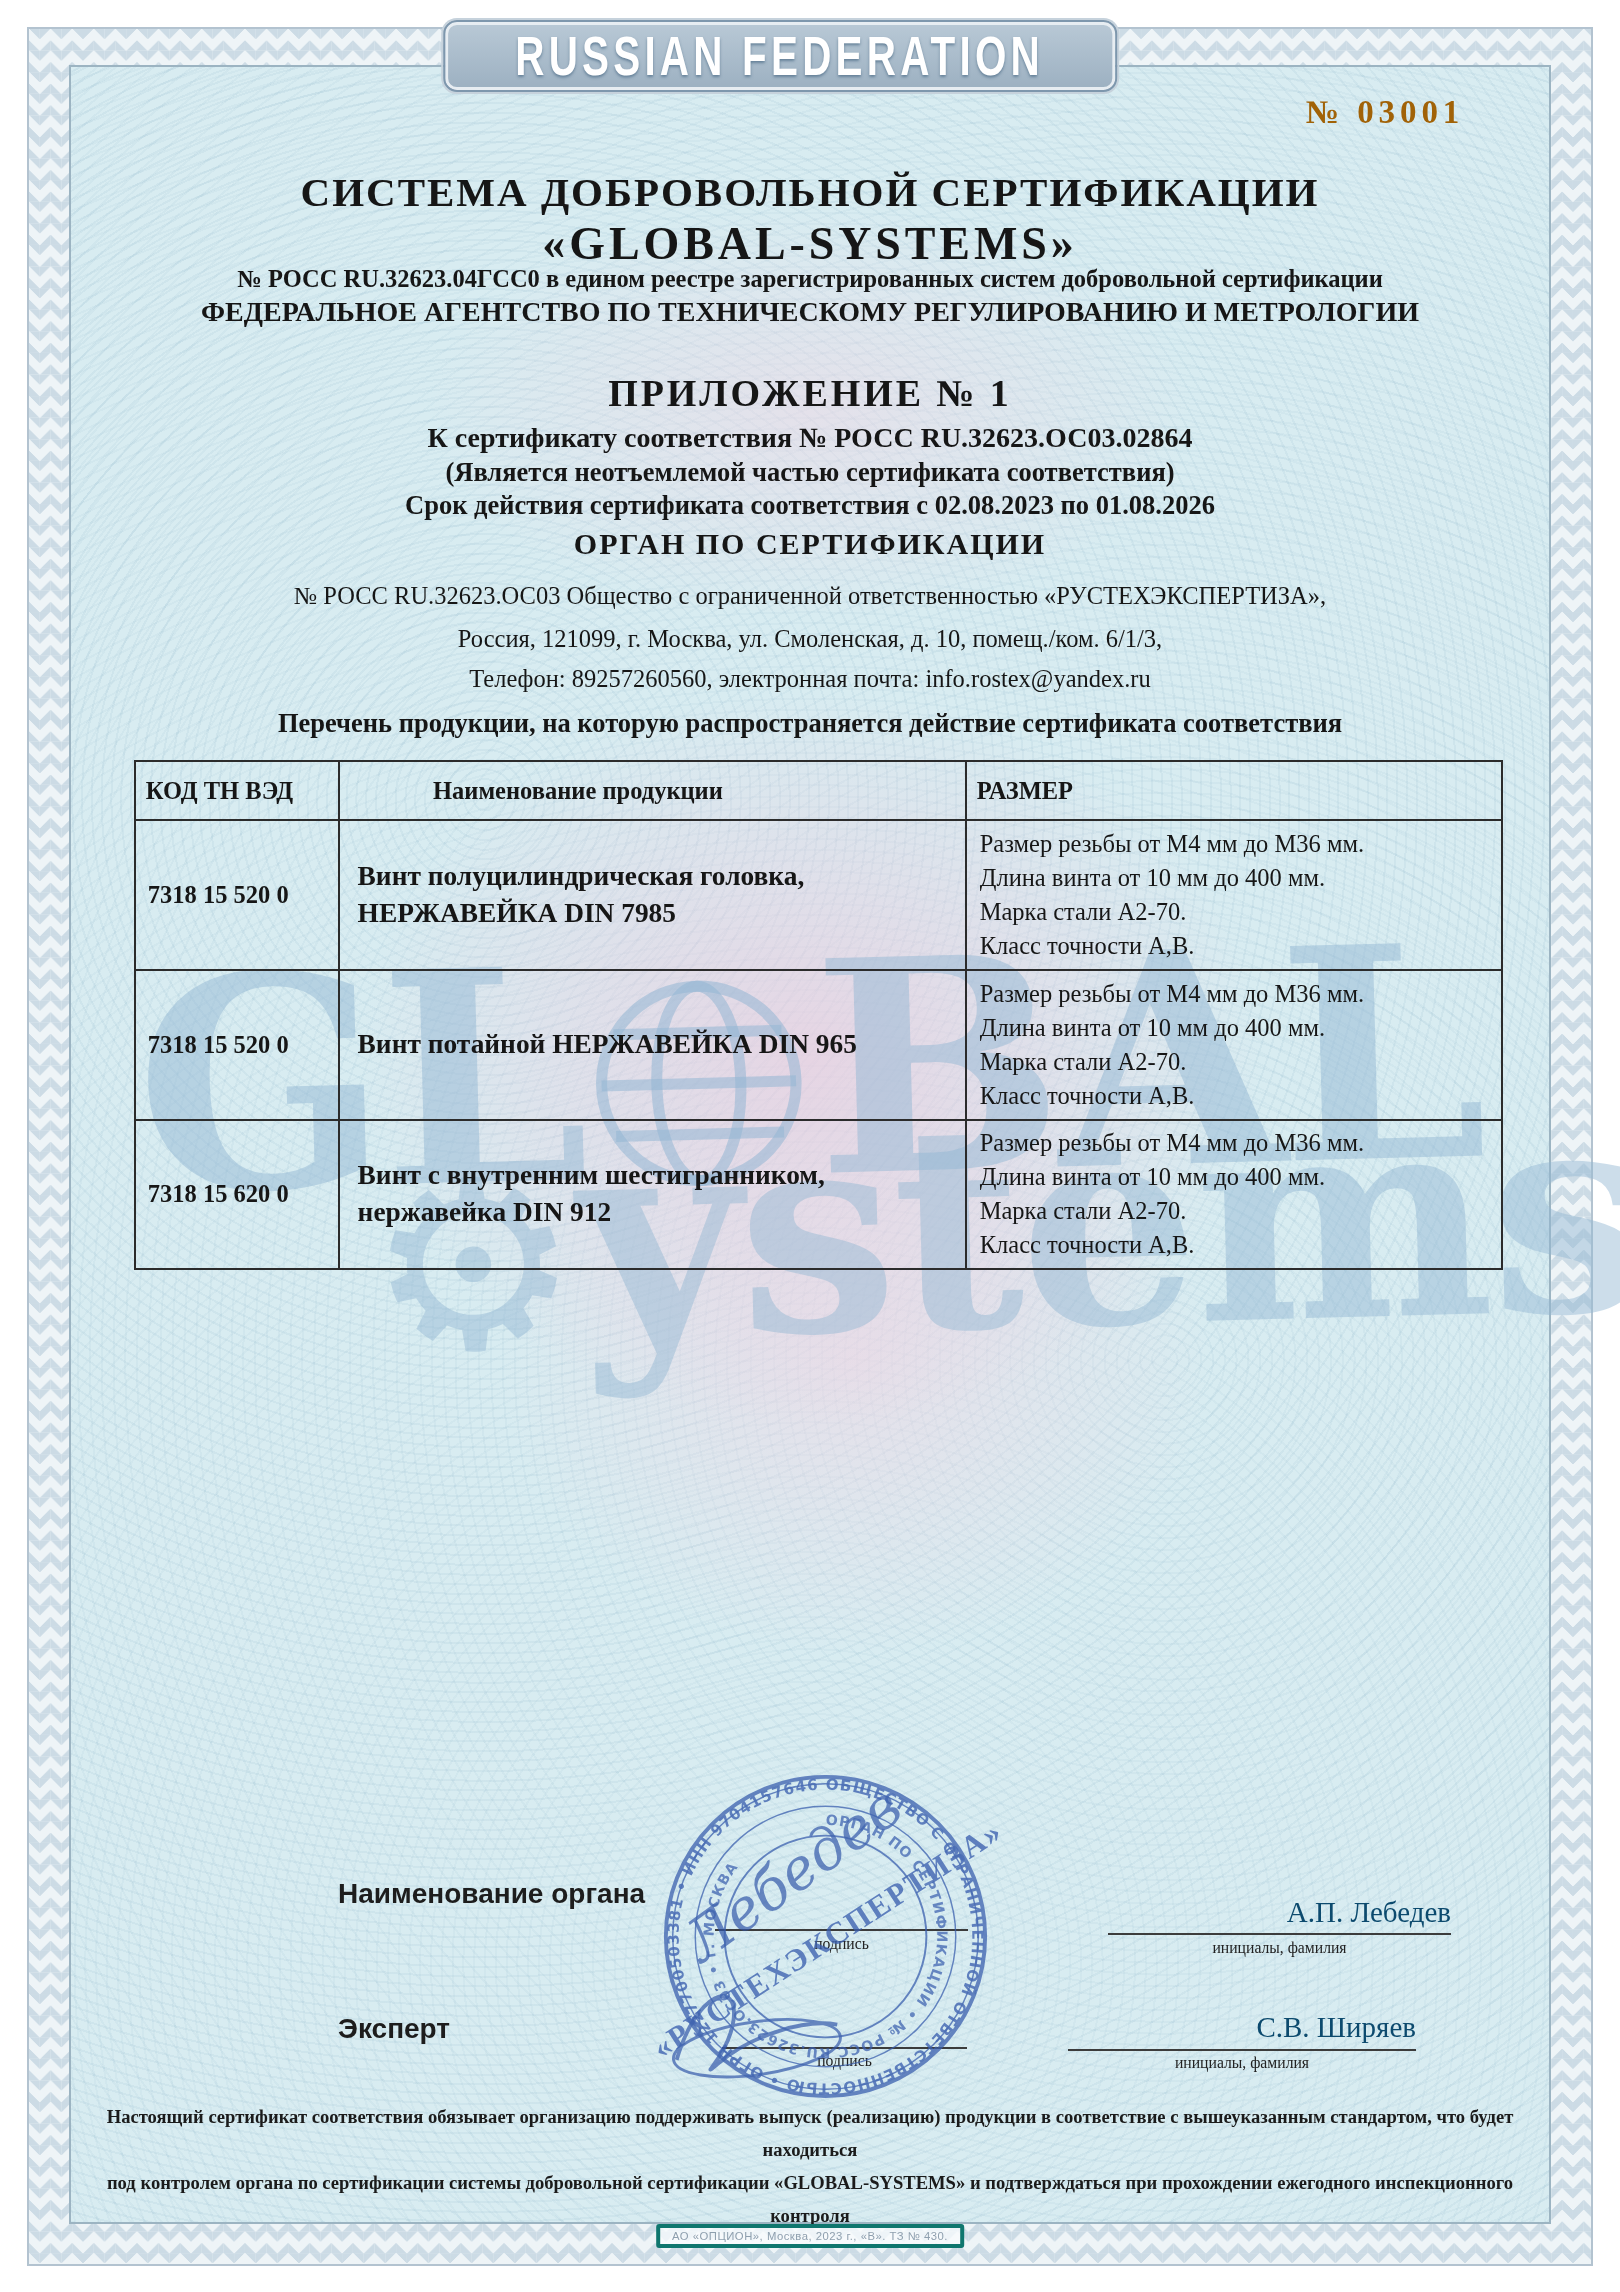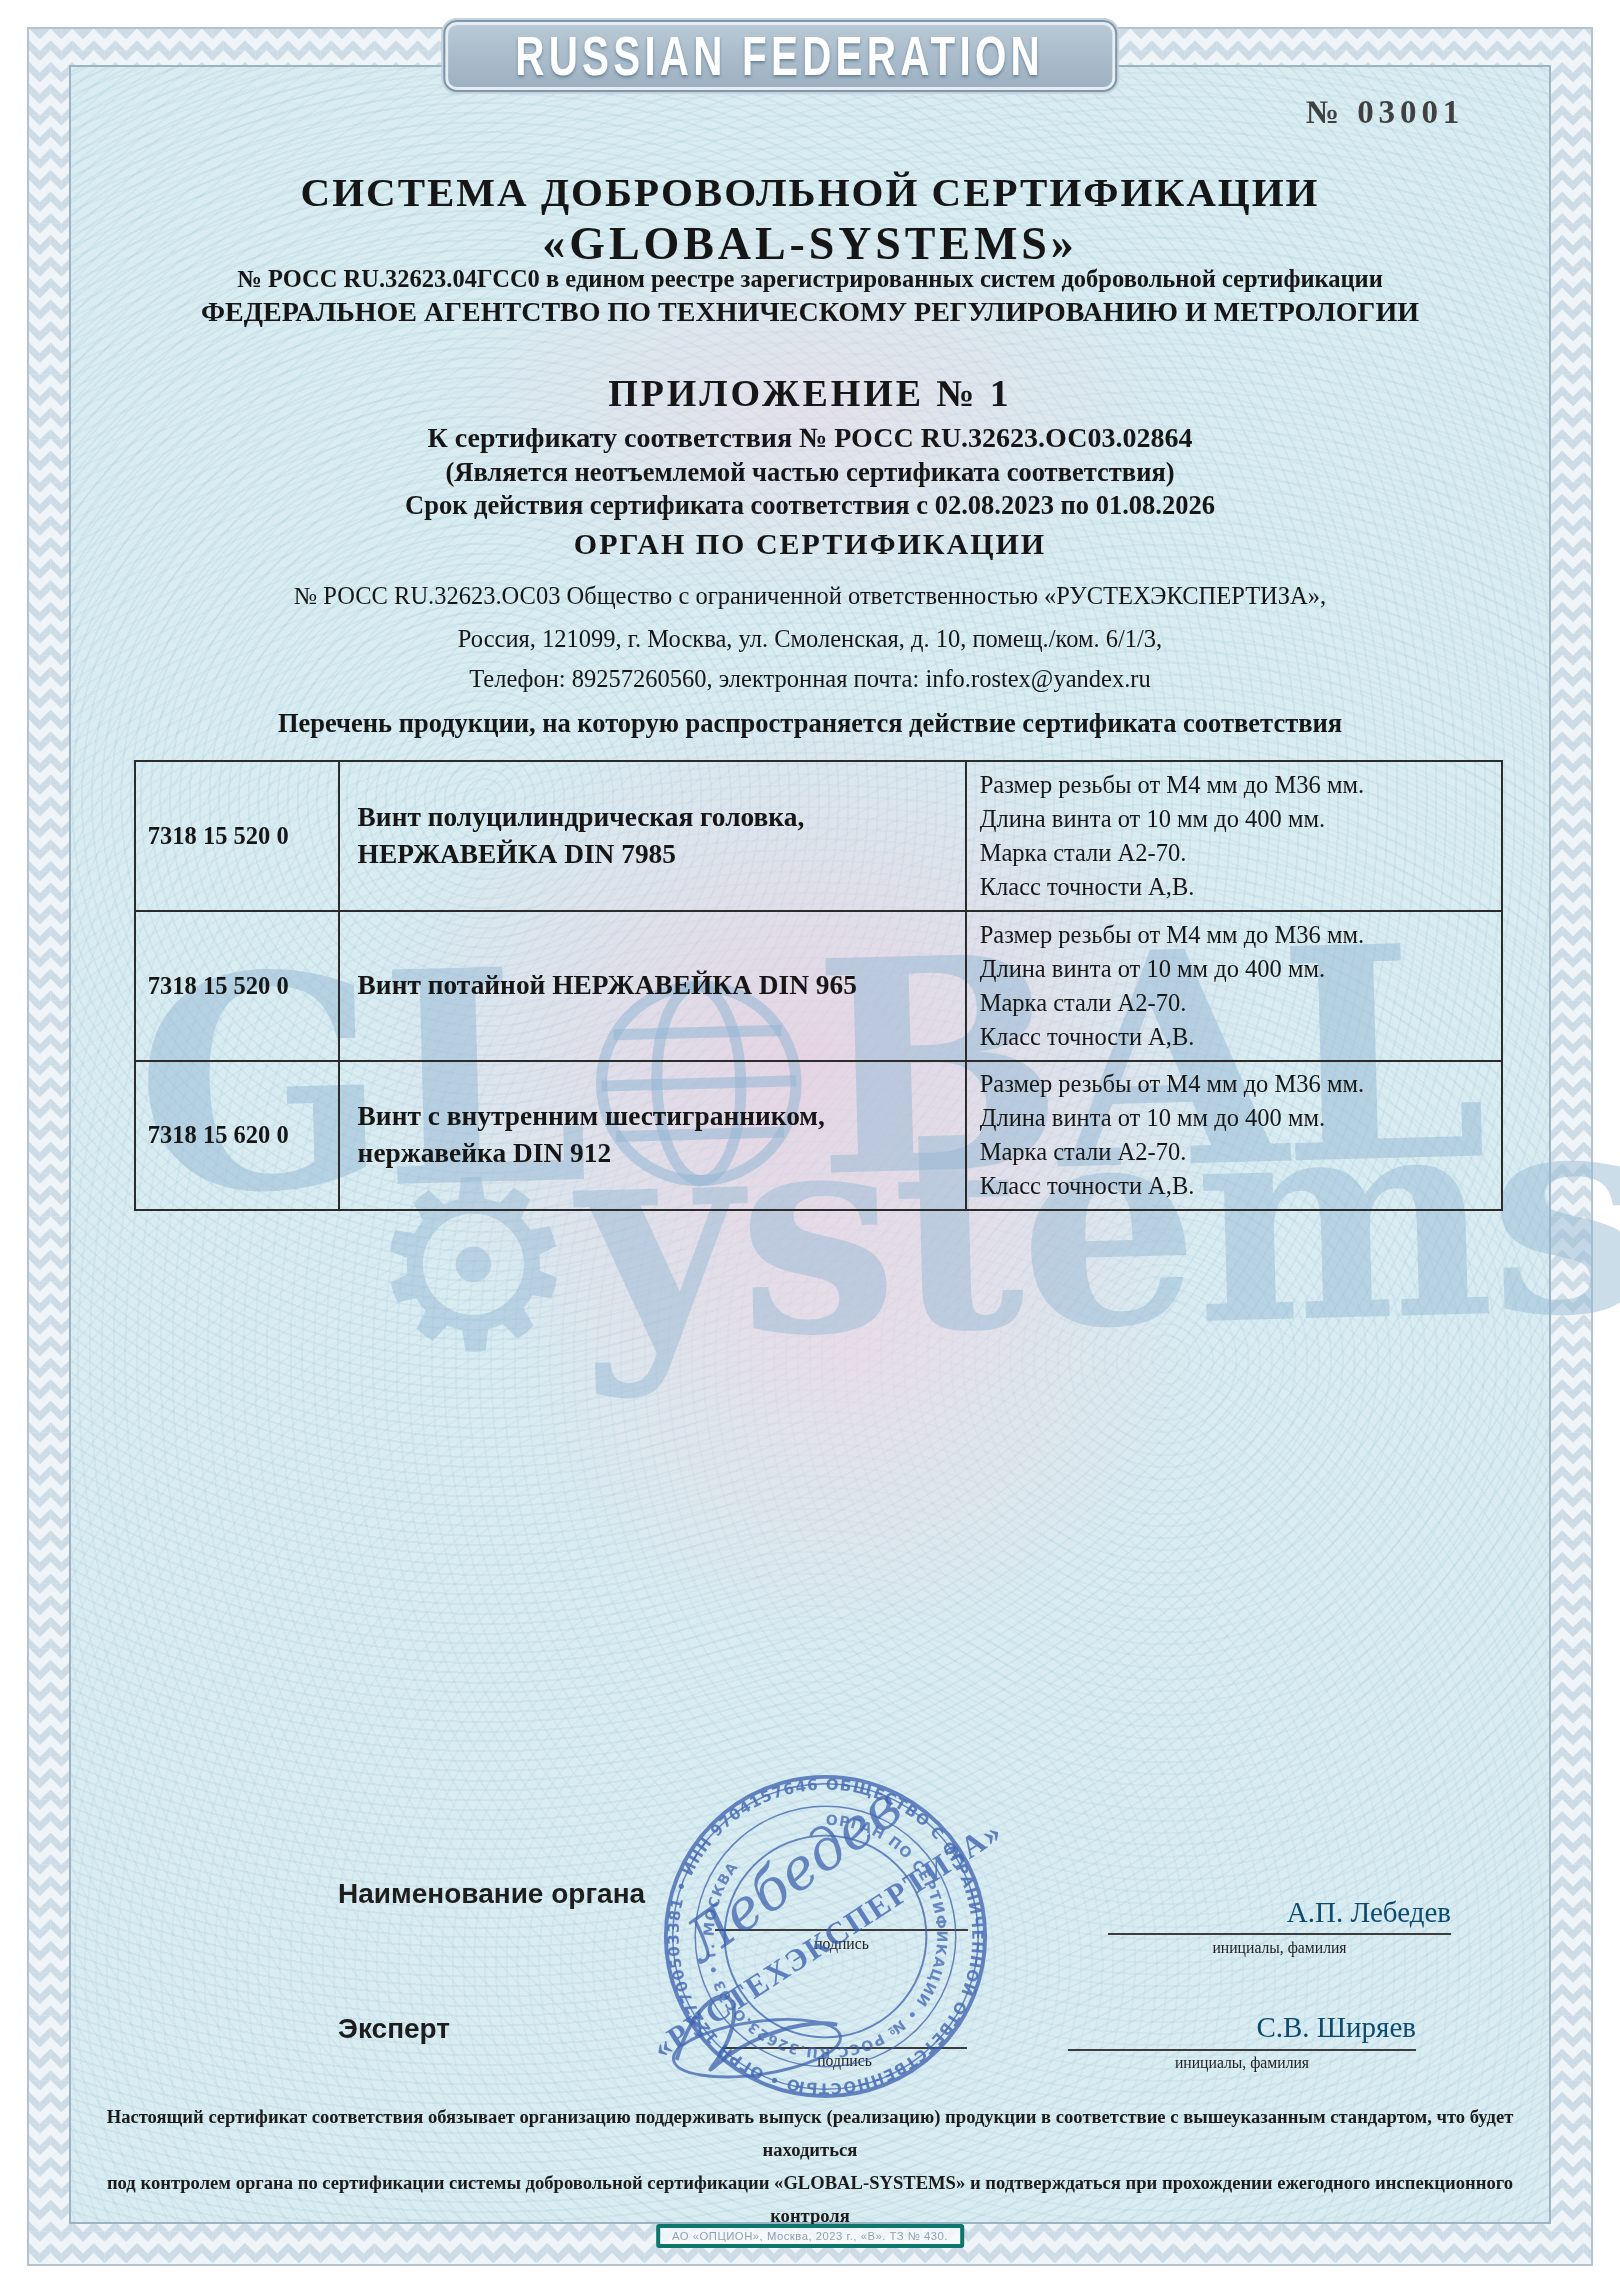--- a/index.html
+++ b/index.html
@@ -37,21 +37,21 @@
   }
   .banner span{
     display:inline-block;font-family:"Liberation Sans","DejaVu Sans",sans-serif;
     font-weight:bold;font-size:47px;letter-spacing:4.9px;color:#ffffff;
     text-shadow:0 2px 2.9px rgba(90,120,145,.85);transform:scale(.86,1.18);
   }
   
   .cline{position:absolute;left:83px;right:83px;text-align:center;z-index:4;line-height:1.15;}
   .doc-number{
     position:absolute;top:94px;left:1306px;z-index:5;
-    font-size:33px;font-weight:bold;letter-spacing:4.9px;color:#404040;
+    font-size:33px;font-weight:bold;letter-spacing:4.9px;color:#a16207;
   }
   .t-title1{top:169px;font-size:41px;font-weight:bold;letter-spacing:2px;}
   .t-title2{top:218px;font-size:46px;font-weight:bold;letter-spacing:3.9px;}
   .t-registry{top:265px;font-size:24.5px;font-weight:bold;}
   .t-agency{top:296px;font-size:28px;font-weight:bold;}
   .t-annex{top:372px;font-size:38px;font-weight:bold;letter-spacing:2.9px;}
   .t-cert{top:422px;font-size:28px;font-weight:bold;}
   .t-note{top:457px;font-size:26.5px;font-weight:bold;}
   .t-validity{top:490px;font-size:26.5px;font-weight:bold;}
   .t-organ{top:527px;font-size:30px;font-weight:bold;letter-spacing:2px;}
@@ -153,20 +153,25 @@
 
   <div class="cline t-perechen">Перечень продукции, на которую распространяется действие сертификата соответствия</div>
 
   <table class="ptable">
     <colgroup>
         <col style="width:204px">
         <col style="width:627px">
         <col style="width:536px">
       </colgroup>
     <tbody>
+        <tr style="height:59px">
+      <th>КОД ТН ВЭД</th>
+      <th class="h-name">Наименование продукции</th>
+      <th>РАЗМЕР</th>
+    </tr>
     <tr style="height:149px">
       <td class="c-code">7318 15 520 0</td>
       <td class="c-name">Винт полуцилиндрическая головка, НЕРЖАВЕЙКА DIN 7985</td>
       <td class="c-size">
         <div>Размер резьбы от М4 мм до М36 мм.</div>
         <div>Длина винта от 10 мм до 400 мм.</div>
         <div>Марка стали А2-70.</div>
         <div>Класс точности А,В.</div>
       </td>
     </tr>

